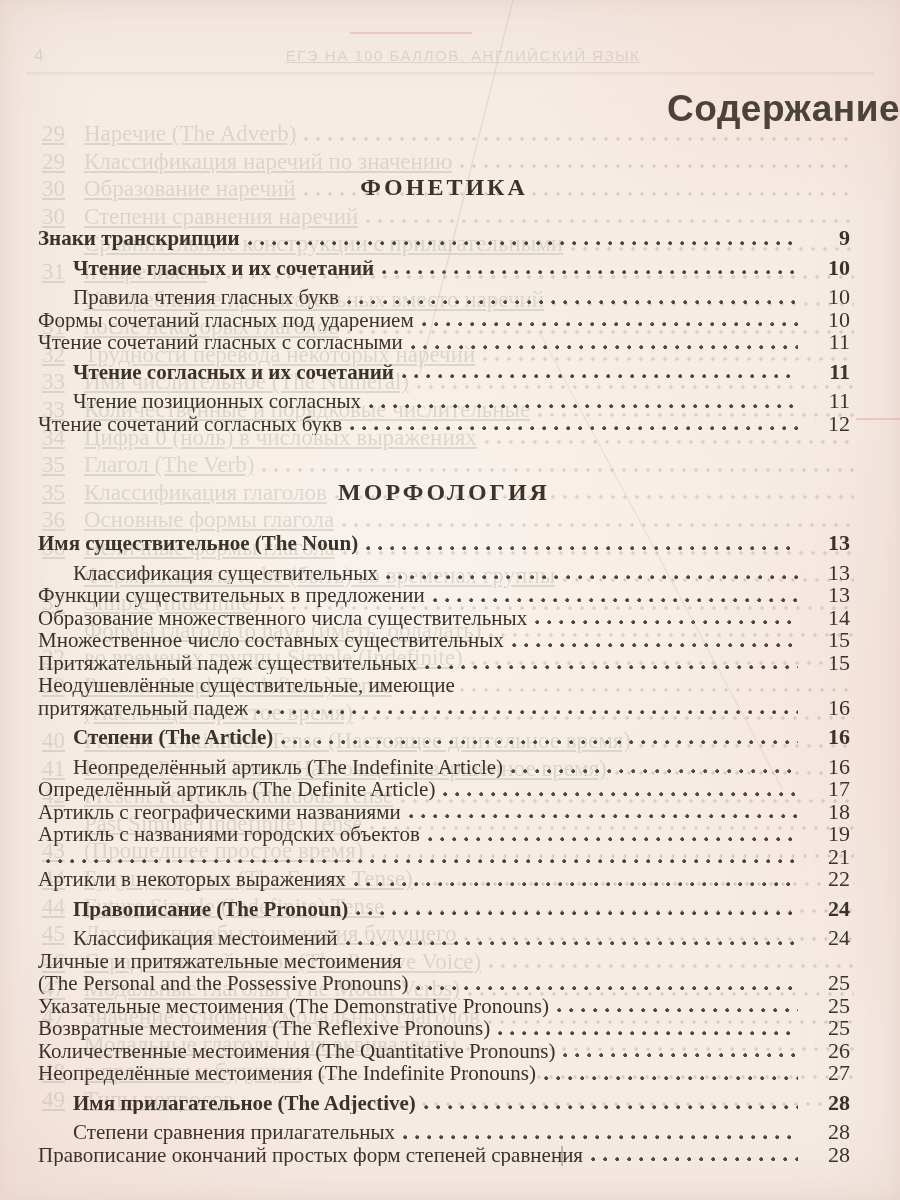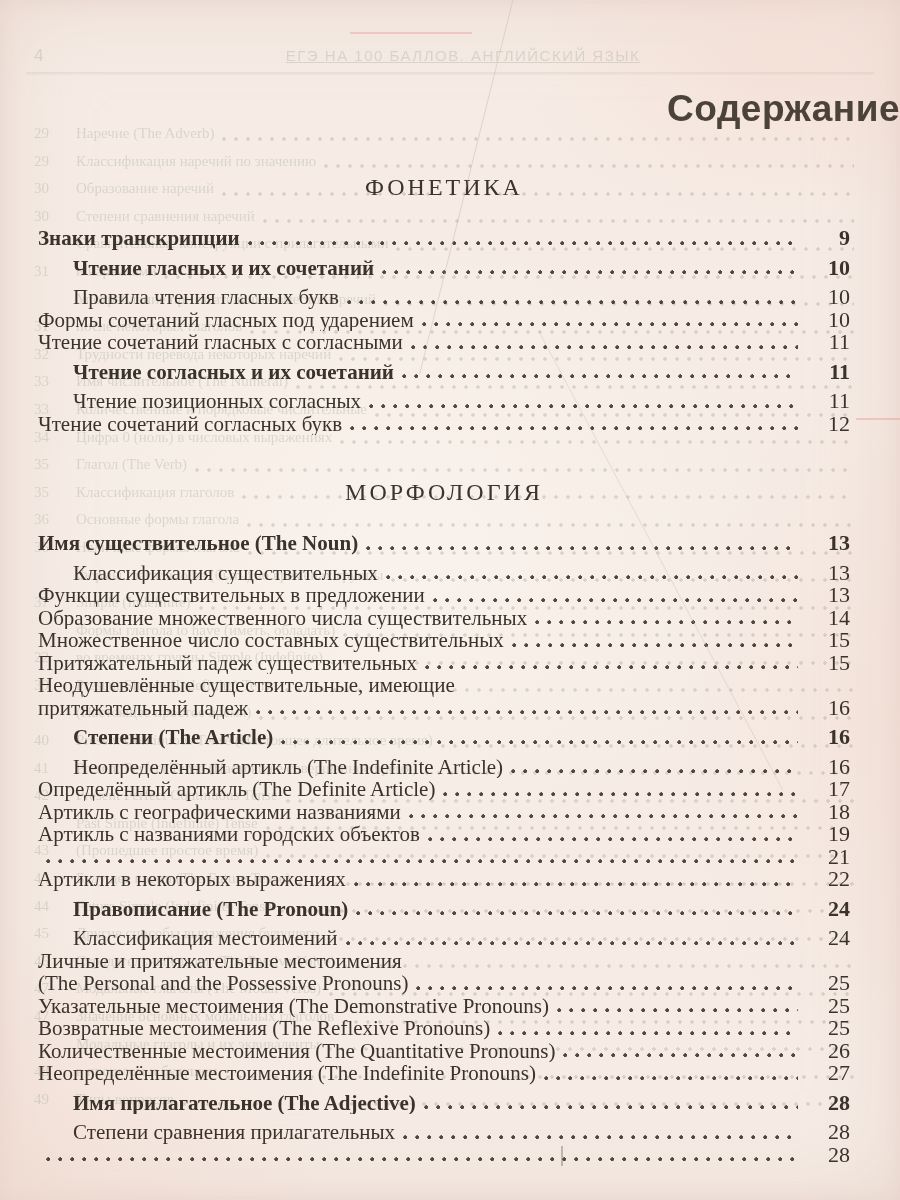--- a/index.html
+++ b/index.html
@@ -19,36 +19,36 @@
   }
 
   
   .ghost { position:absolute; inset:0; color:#97a292; opacity:.30; filter:blur(.7px); pointer-events:none; }
   .ghost-header { position:absolute; top:46px; left:34px; right:48px; display:flex; align-items:baseline;
                   font-family:"Liberation Sans", sans-serif; font-size:15px; letter-spacing:1.5px; }
   .ghost-header .gnum { width:40px; font-size:17px; }
   .ghost-header .gtitle { flex:1; text-align:center;text-decoration:underline; }
   .ghost-rule { position:absolute; top:72px; left:26px; right:26px; height:3px;
                 background:linear-gradient(to bottom, rgba(150,162,146,.55), rgba(150,162,146,.2)); }
-  .ghost-lines { position:absolute; top:120px; left:34px; right:46px; line-height:27.6px; font-size:15px; }
+  .ghost-lines { position:absolute; top:120px; left:42px; right:46px; line-height:27.6px; font-size:23px;text-decoration:underline; }
   .gl { display:flex; align-items:baseline; white-space:nowrap; overflow:hidden; }
   .gl .gp { width:42px; flex:0 0 auto; }
   .gl .gt { flex:0 1 auto; overflow:hidden; }
   .gl .gdots { flex:1 0 20px; position:relative; margin-left:8px; align-self:stretch; }
   .gl .gdots::after { content:""; position:absolute; left:0; right:0; bottom:7px; height:4px;
       background-image:radial-gradient(circle at 2px 2px, rgba(120,132,115,.85) 1.5px, transparent 1.8px);
       background-size:12px 4px; background-repeat:repeat-x; }
 
   
   .content { position:absolute; inset:0; color:#3a322b; }
   .page-title { margin:0; padding-top:88px; text-align:right;
     font-family:"Liberation Sans", sans-serif; font-weight:700; font-size:37px;
     color:#4b4339; letter-spacing:.5px; }
   .toc { padding:0 50px 0 38px; }
-  .section-heading { text-align:center; font-weight:400; font-size:24px; letter-spacing:3px;
+  .section-heading { text-align:center; font-weight:700; font-size:24px; letter-spacing:3px;
     color:#3c342c; margin-top:44px; margin-bottom:26px; }
   .row { display:flex; align-items:flex-end; font-size:21px; line-height:22.5px; margin-top:0; }
   .row.gap { margin-top:7px;margin-left:35px; }
   .row.bold { font-weight:700; }
   .row .t { white-space:nowrap; flex:0 1 auto; overflow:hidden; }
   .row .dots { flex:1 0 10px; position:relative; margin:0 6px 0 8px; align-self:stretch; }
   .row .dots::after { content:""; position:absolute; left:0; right:0; bottom:4px; height:5px;
       background-image:radial-gradient(circle at 2.2px 2.2px, rgba(58,48,38,.88) 1.7px, transparent 2px);
       background-size:12px 5px; background-repeat:repeat-x; }
   .row .dots.nodots::after { display:none; }
@@ -421,20 +421,21 @@
           <span class="t">Имя прилагательное (The Adjective)</span>
           <span class="dots"></span>
           <span class="pg">28</span>
         </div>
         <div class="row gap">
           <span class="t">Степени сравнения прилагательных</span>
           <span class="dots"></span>
           <span class="pg">28</span>
         </div>
         <div class="row">
+          <span class="t">Правописание окончаний простых форм степеней сравнения</span>
           <span class="dots"></span>
           <span class="pg">28</span>
         </div>
       </div>
   </div>
 
   <div class="artifact a-pink-top"></div>
   <div class="artifact a-pink-right"></div>
   <div class="artifact a-scratch-bottom"></div>
   <div class="artifact a-crease1"></div>

